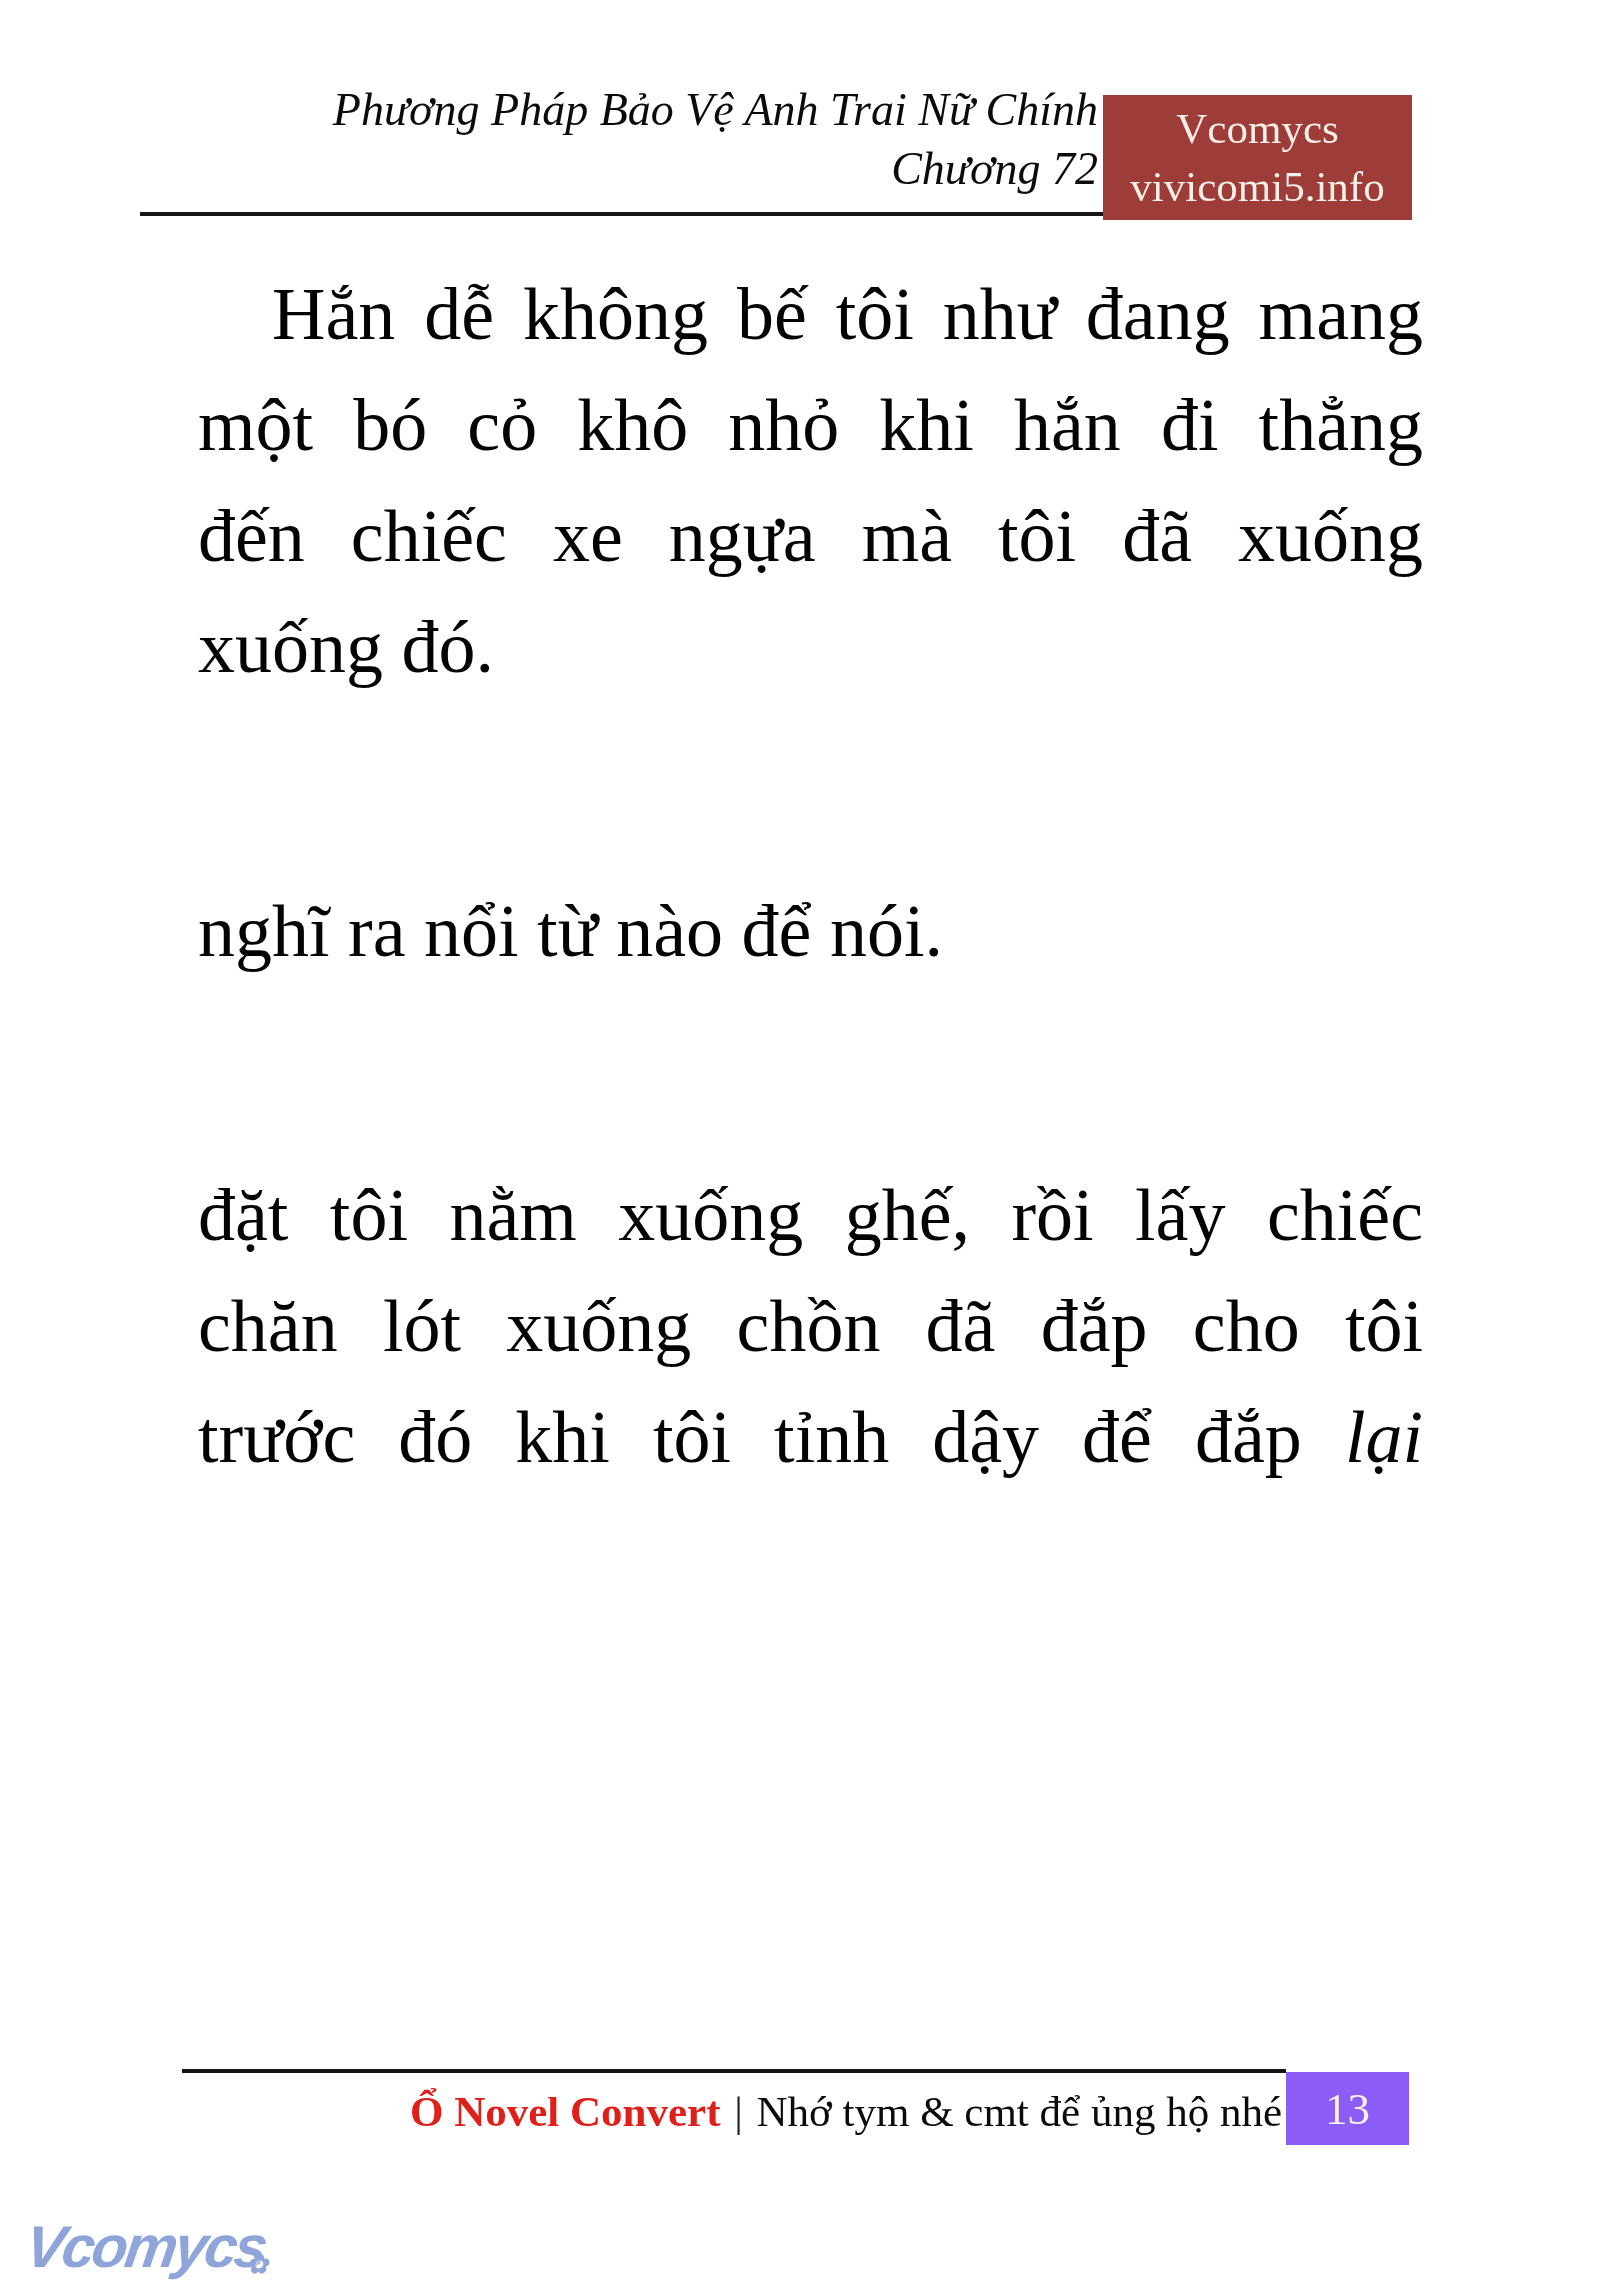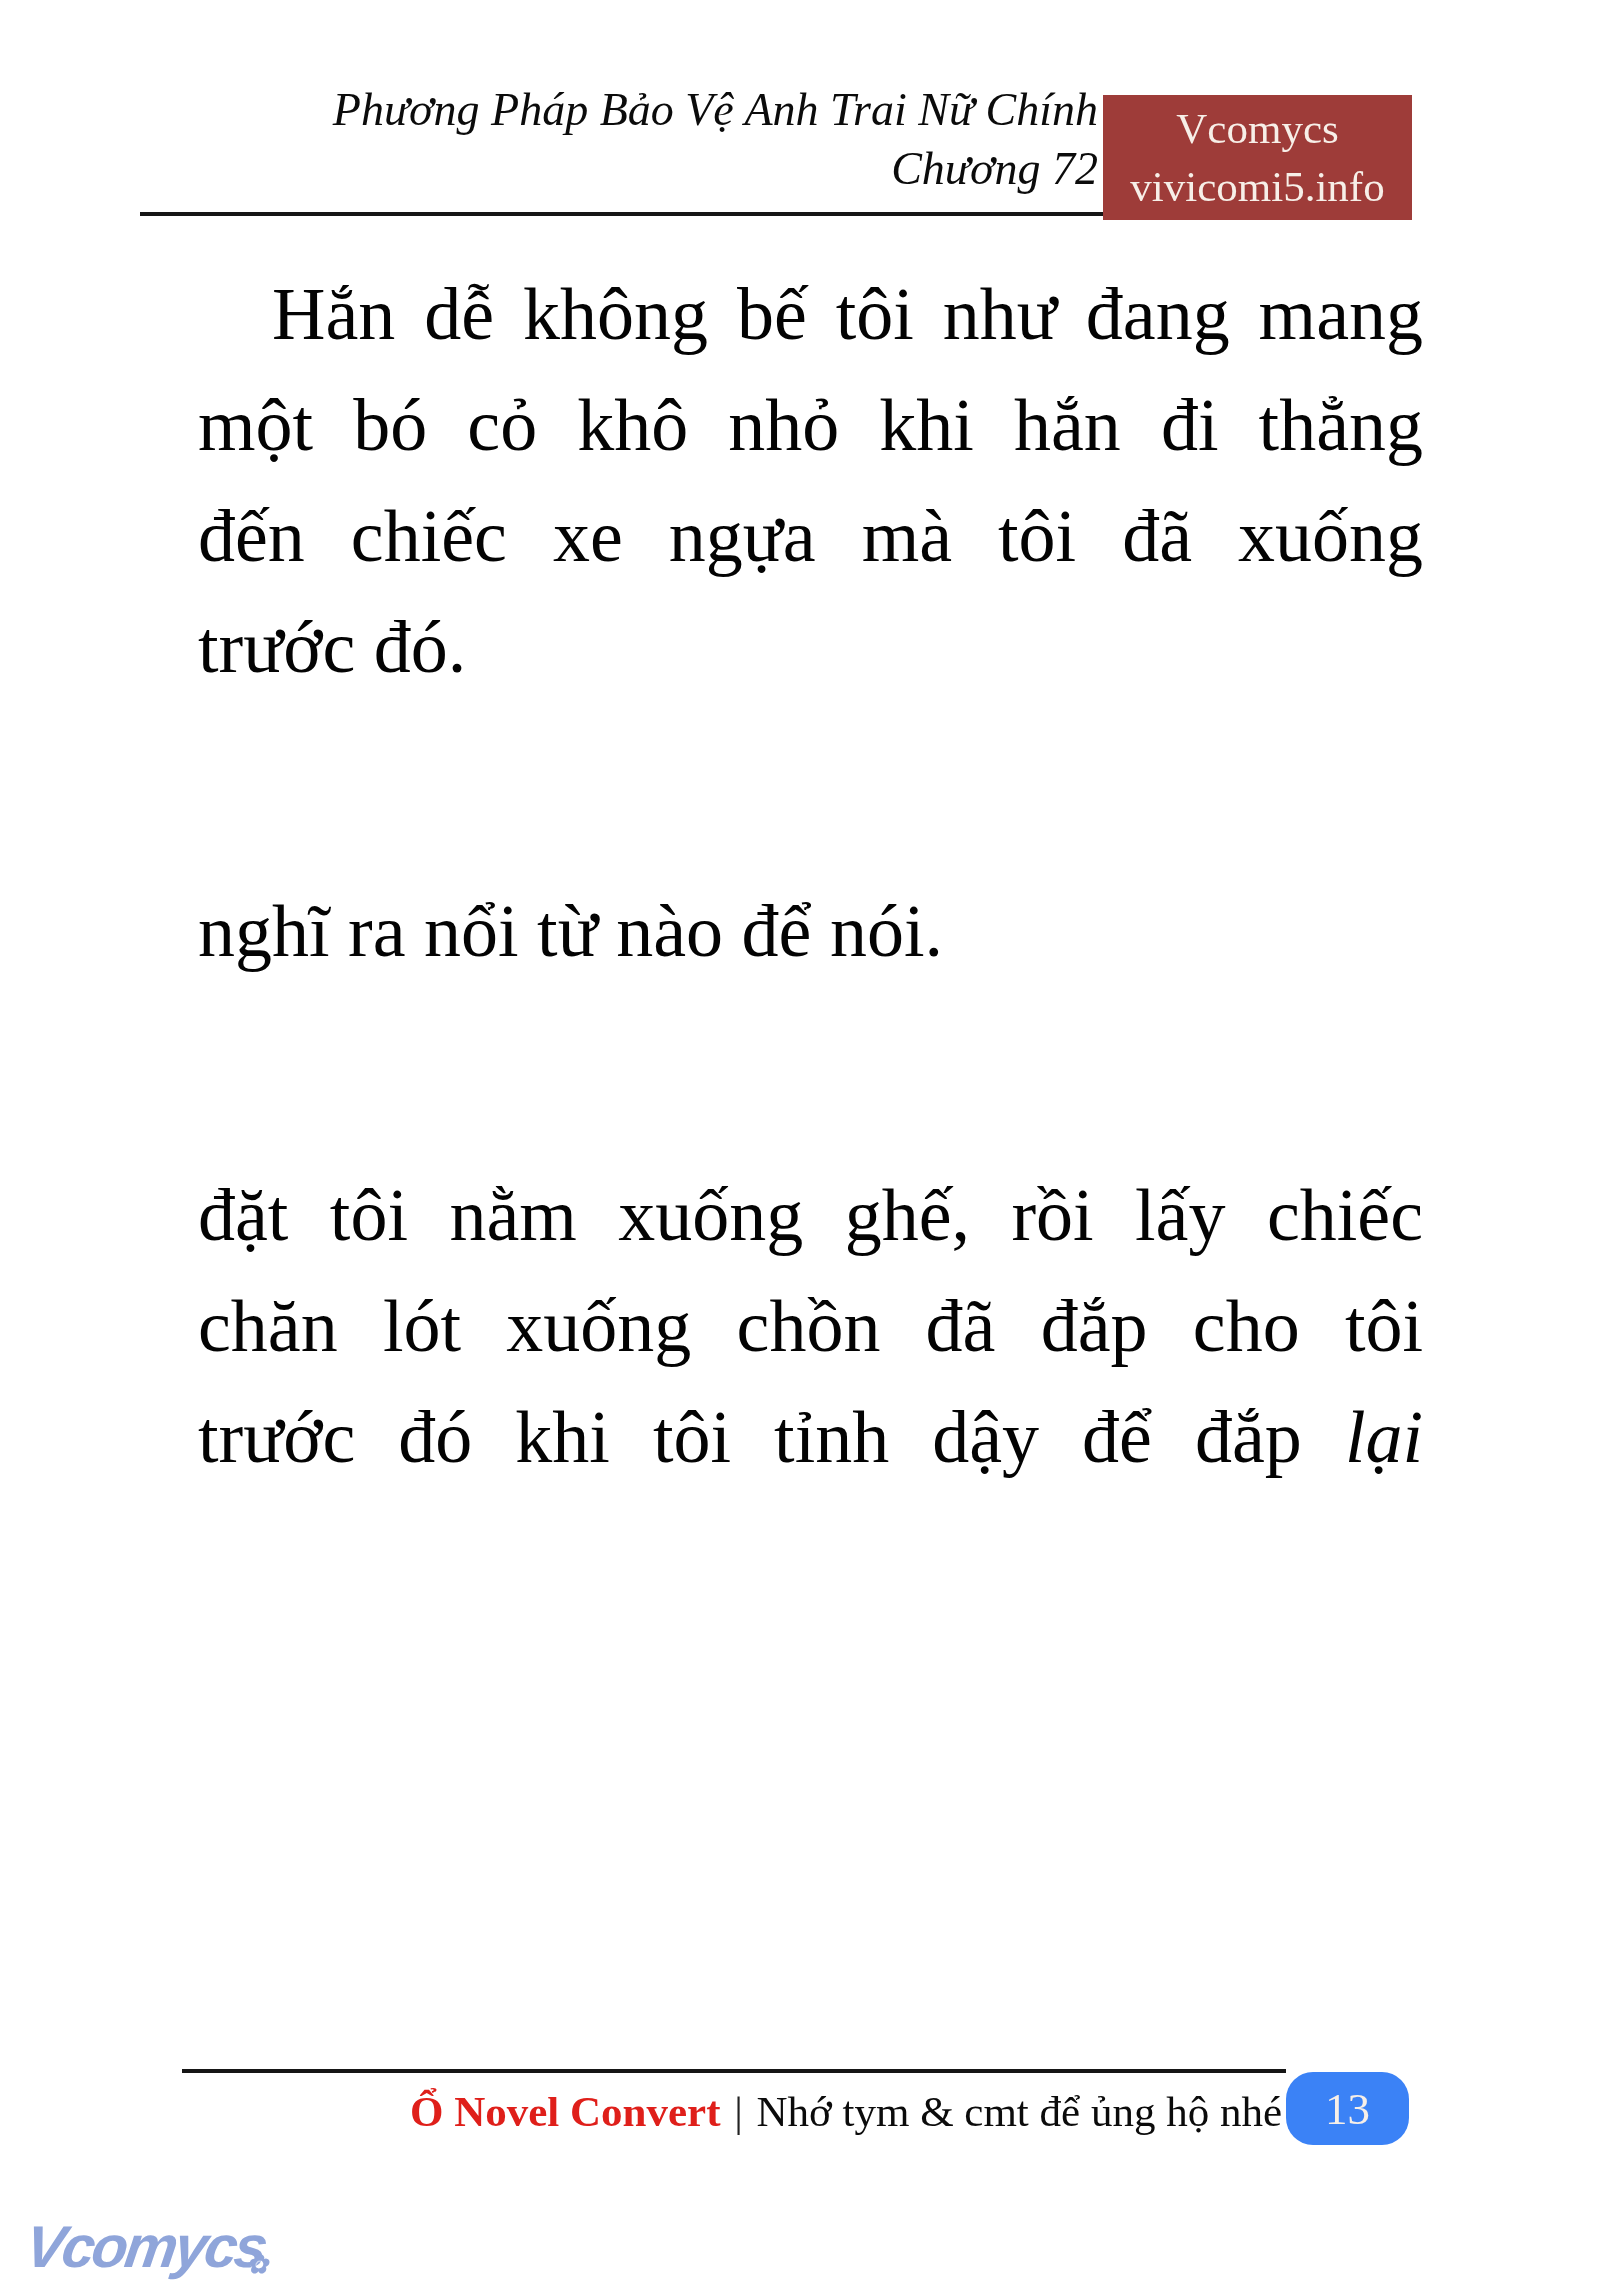--- a/index.html
+++ b/index.html
@@ -136,39 +136,39 @@
     <div>vivicomi5.info</div>
   </div>
 
   <div class="header-rule"></div>
 
   <div class="page-body">
       <div class="para">
         <div class="line first">Hắn dễ không bế tôi như đang mang</div>
         <div class="line">một bó cỏ khô nhỏ khi hắn đi thẳng</div>
         <div class="line">đến chiếc xe ngựa mà tôi đã xuống</div>
-        <div class="line last">trước đó.</div>
+        <div class="line last">xuống đó.</div>
       </div>
       <div class="para">
         <div class="line last">nghĩ ra nổi từ nào để nói.</div>
       </div>
       <div class="para">
         <div class="line">đặt tôi nằm xuống ghế, rồi lấy chiếc</div>
         <div class="line">chăn lót xuống chồn đã đắp cho tôi</div>
         <div class="line">trước đó khi tôi tỉnh dậy để đắp <em>lại</em></div>
       </div>
     </div>
 
   <div class="footer-rule"></div>
 
   <div class="footer-text">
     <span class="footer-brand" style="color: rgb(223, 31, 26);">Ổ Novel Convert</span><span class="footer-sep">|</span><span>Nhớ tym &amp; cmt để ủng hộ nhé</span>
   </div>
 
-  <div class="footer-badge" style="background: #3b82f6; color: rgb(247, 239, 232); border-radius: 27px;">
+  <div class="footer-badge" style="background: #8b5cf6; color: rgb(247, 239, 232);">
     <span>13</span>
   </div>
 
   <div class="watermark" style="color: rgb(143, 165, 218);">
     <span>Vcomycs</span><span class="flower">✿</span>
   </div>
 
 </div>
 
 

